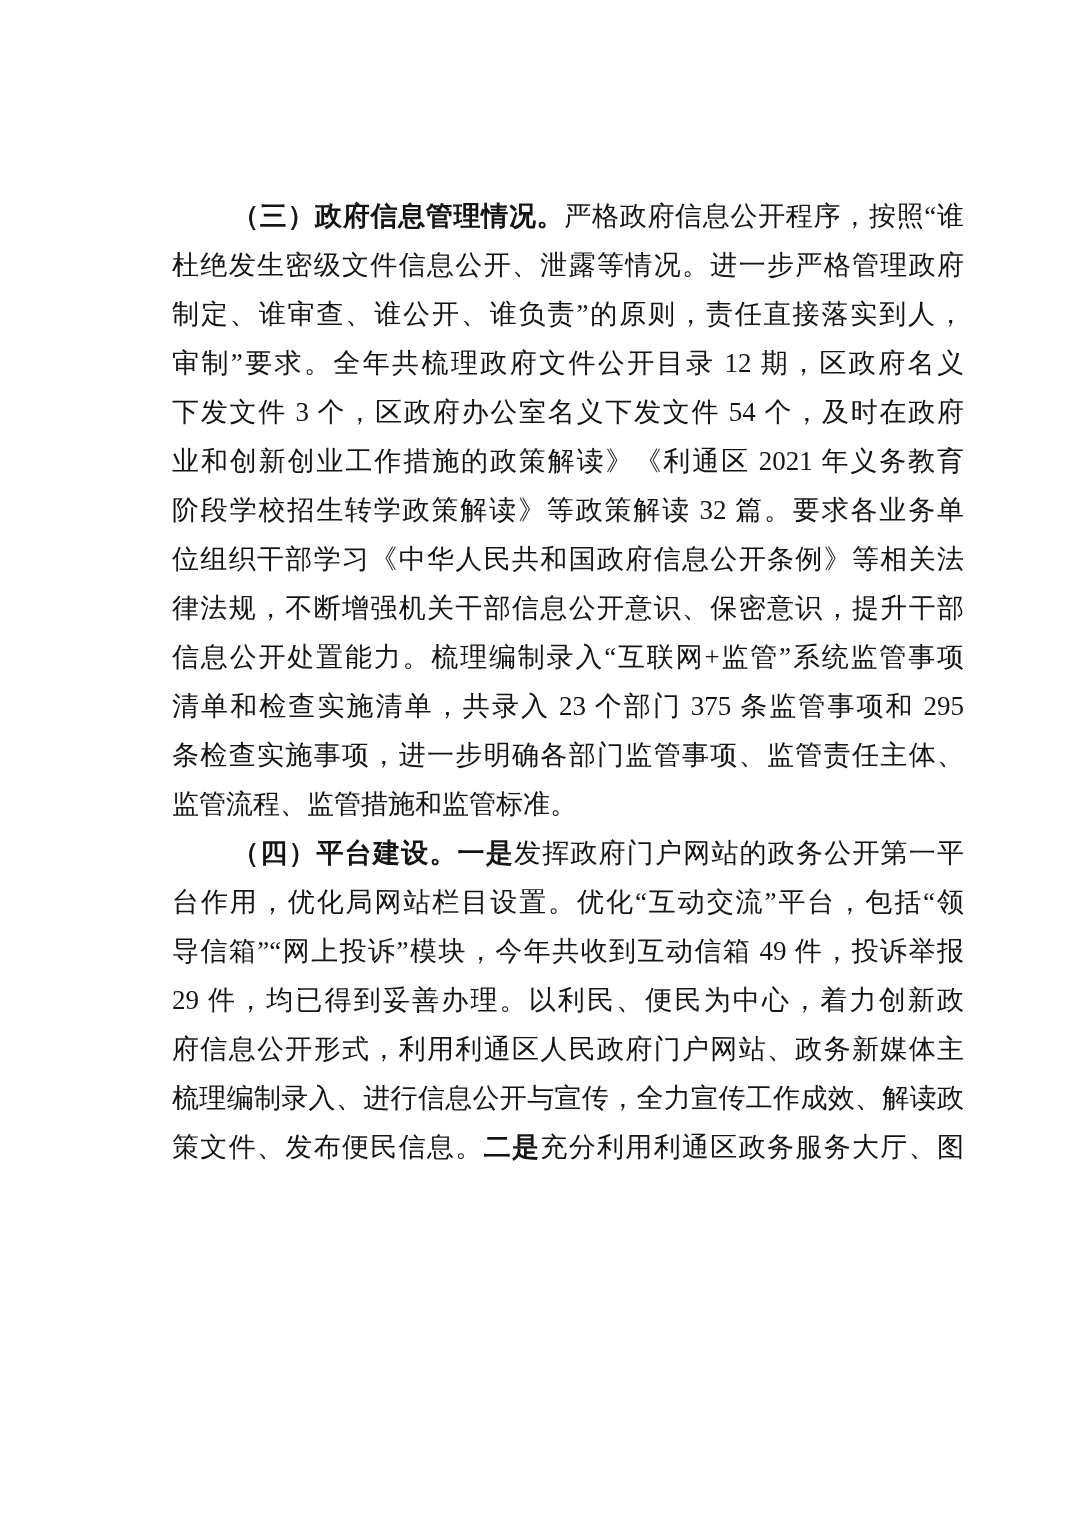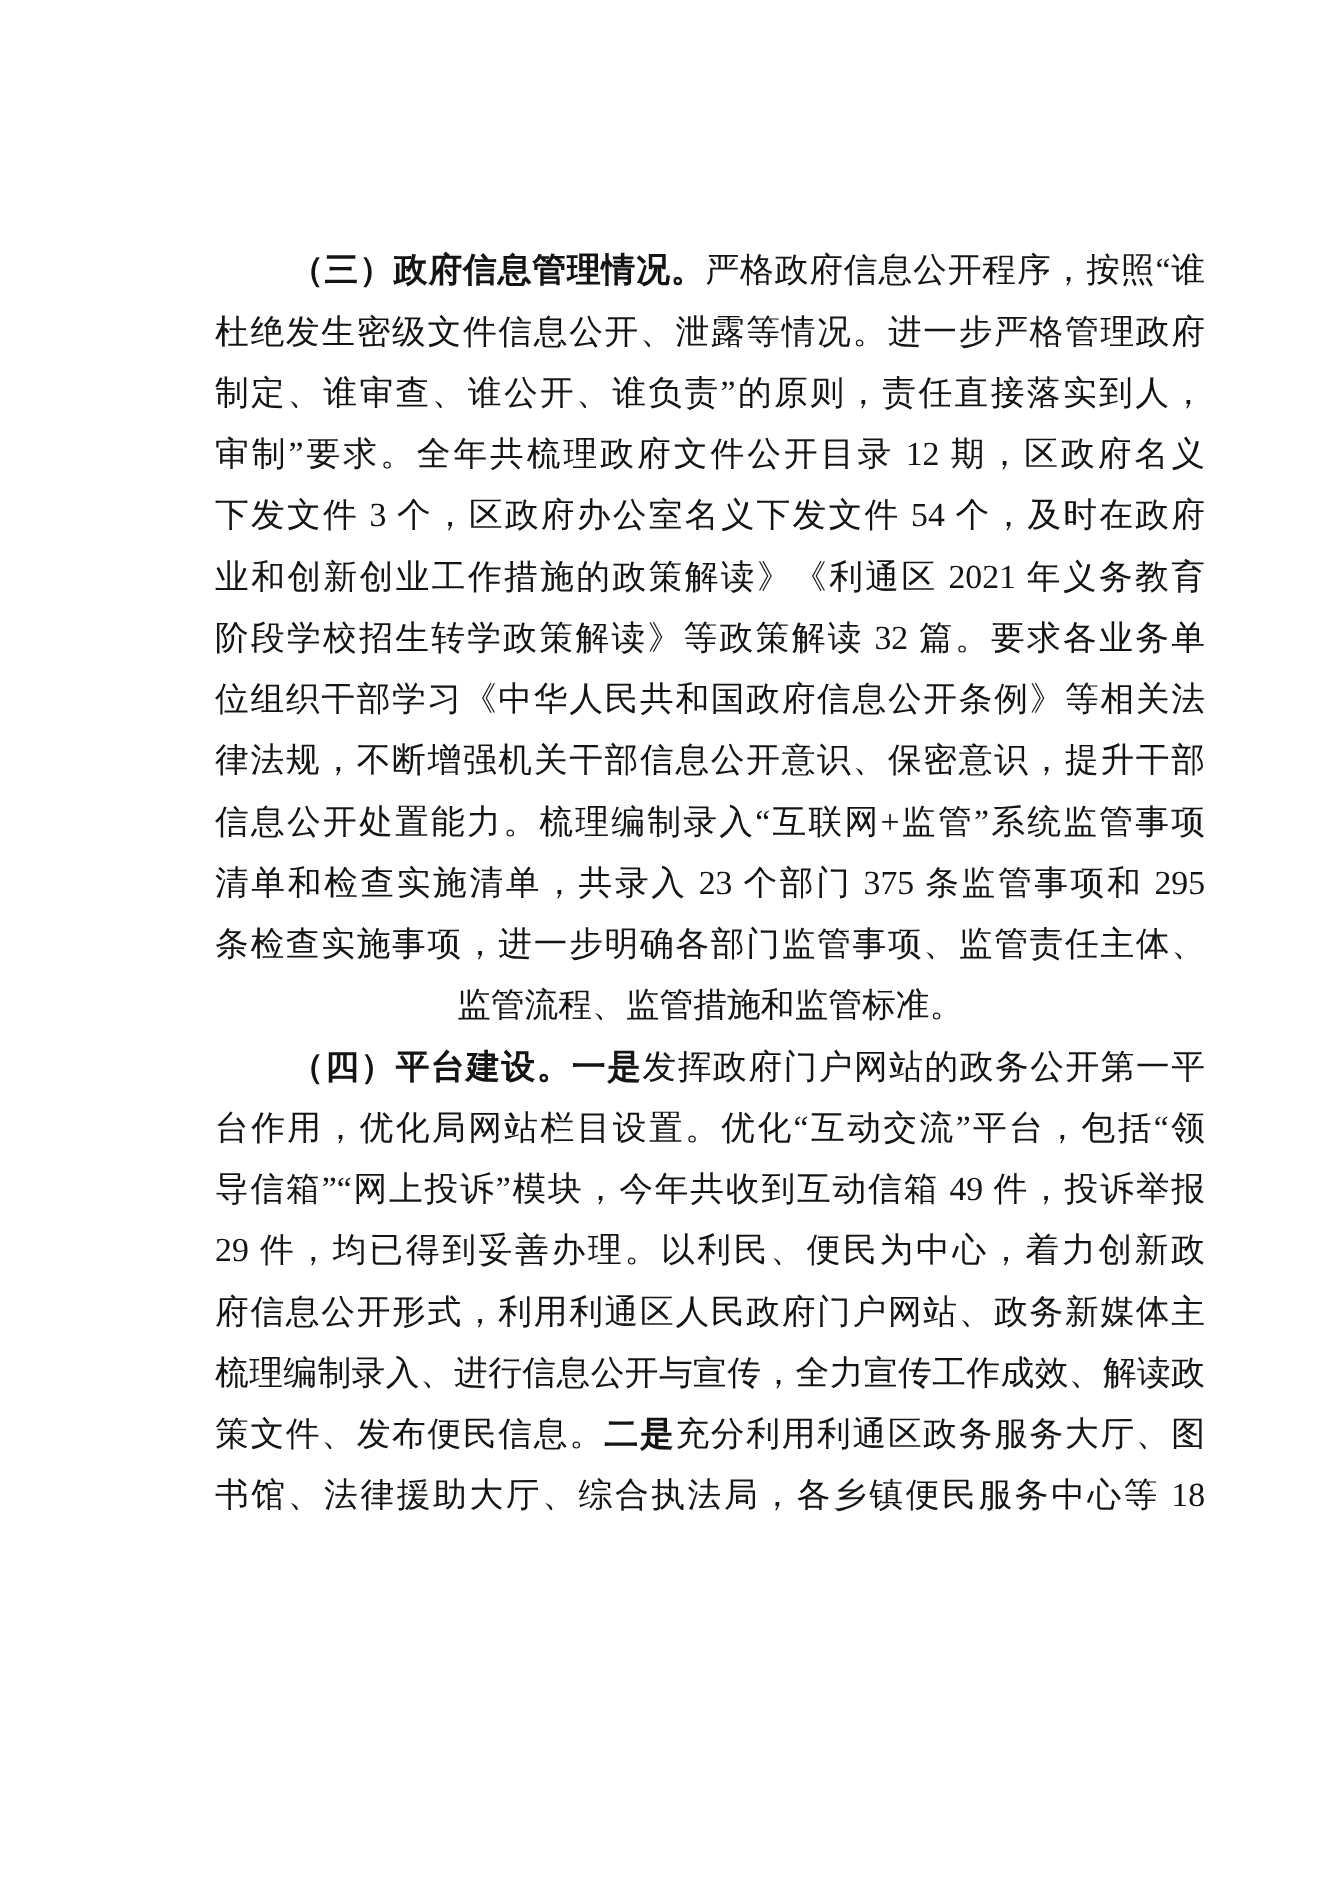--- a/index.html
+++ b/index.html
@@ -24,21 +24,21 @@
     position: absolute;
     left: 143px;
     top: 192px;
     width: 792px;
     margin-left: 29px;
   }
   .line {
     min-height: 49px;
     line-height: 49px;
     font-size: 27px;
-    text-align: center;
+    text-align: left;
   }
   .line.j {
     text-align: justify;
     text-align-last: justify;
     text-justify: inter-character;
   }
   .line.indent {
     padding-left: 60px;
   }
   .seg { font-weight: normal; }
@@ -62,15 +62,14 @@
       <div class="line j"><span class="seg">清单和检查实施清单，共录入 23 个部门 375 条监管事项和 295</span></div>
       <div class="line j"><span class="seg">条检查实施事项，进一步明确各部门监管事项、监管责任主体、</span></div>
       <div class="line"><span class="seg">监管流程、监管措施和监管标准。</span></div>
       <div class="line j indent"><span class="seg b">（四）平台建设。</span><span class="seg b">一是</span><span class="seg">发挥政府门户网站的政务公开第一平</span></div>
       <div class="line j"><span class="seg">台作用，优化局网站栏目设置。优化“互动交流”平台，包括“领</span></div>
       <div class="line j"><span class="seg">导信箱”“网上投诉”模块，今年共收到互动信箱 49 件，投诉举报</span></div>
       <div class="line j"><span class="seg">29 件，均已得到妥善办理。以利民、便民为中心，着力创新政</span></div>
       <div class="line j"><span class="seg">府信息公开形式，利用利通区人民政府门户网站、政务新媒体主</span></div>
       <div class="line j"><span class="seg">梳理编制录入、进行信息公开与宣传，全力宣传工作成效、解读政</span></div>
       <div class="line j"><span class="seg">策文件、发布便民信息。</span><span class="seg b">二是</span><span class="seg">充分利用利通区政务服务大厅、图</span></div>
-      <div class="line j"><span class="seg">书馆、法律援助大厅、综合执法局，各乡镇便民服务中心等 18</span></div>
     </div>
 </div>
 
 </body></html>

